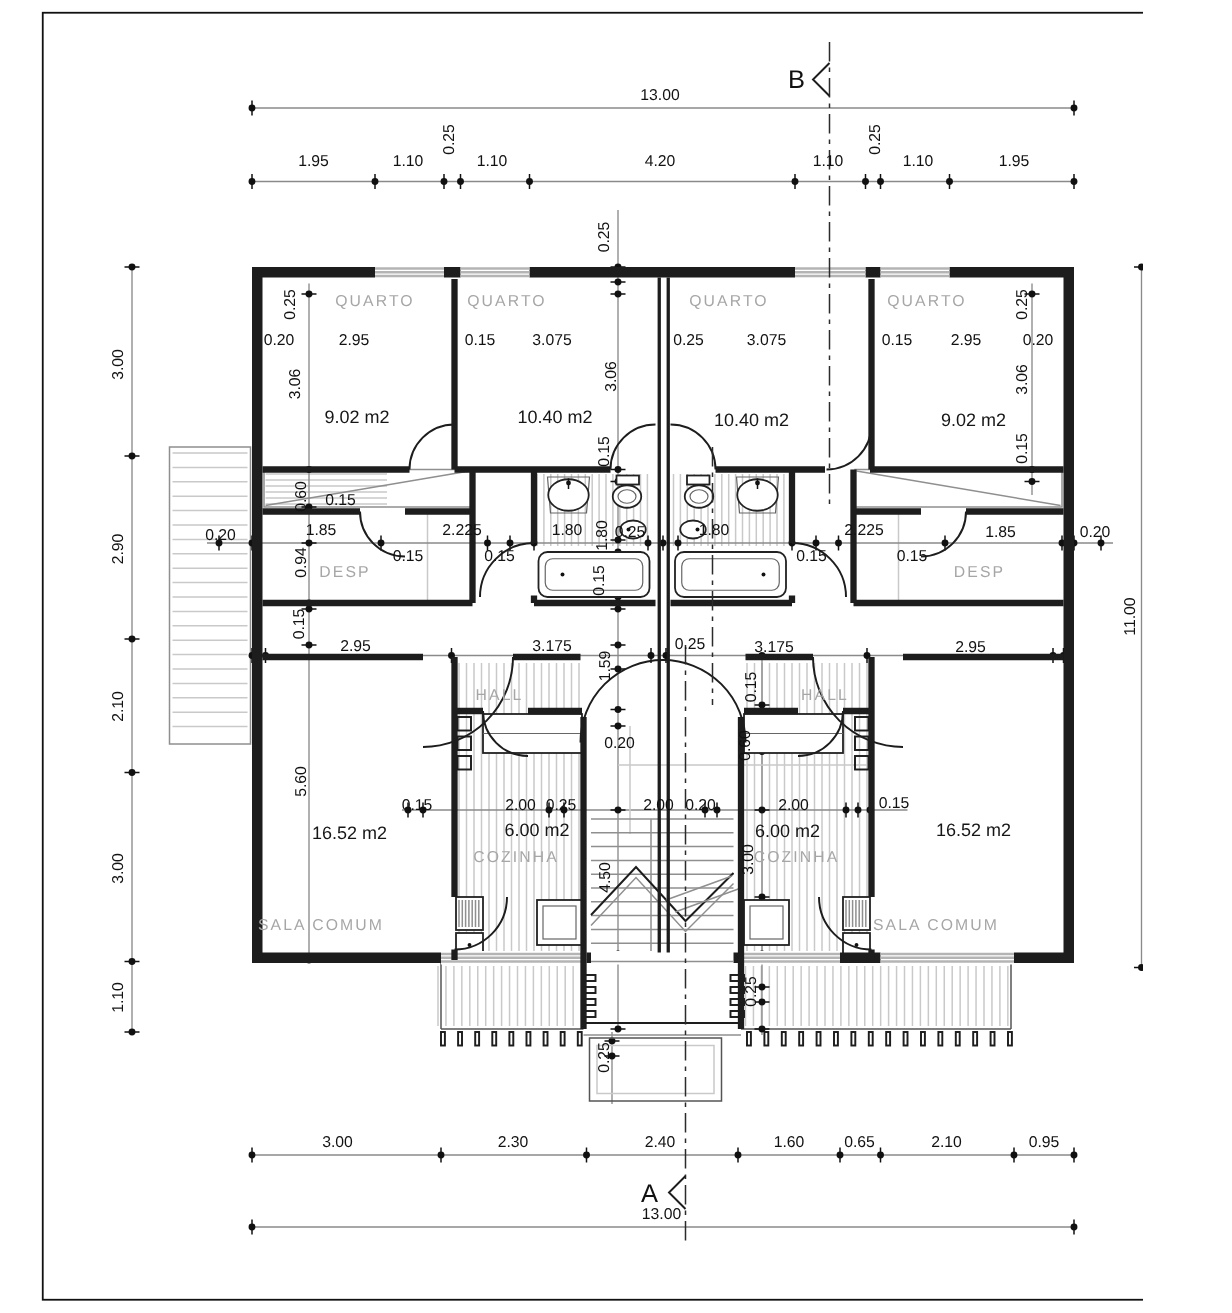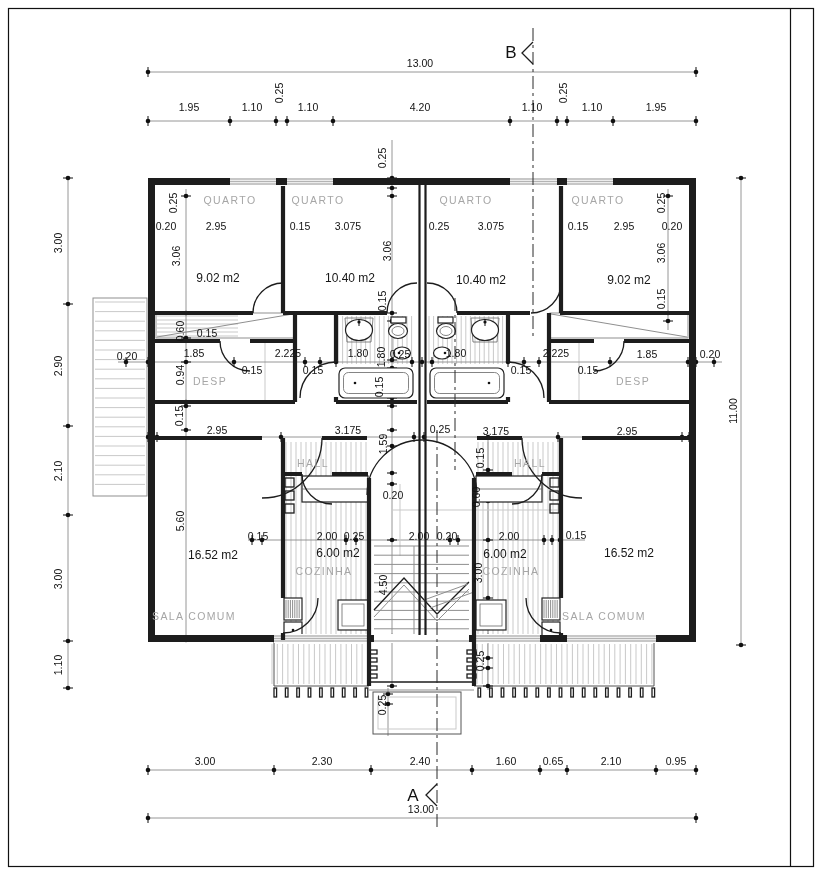--- a/index.html
+++ b/index.html
@@ -1,16 +1,16 @@
 <!DOCTYPE html>
 <html><head>
 <meta charset="utf-8">
 <style>
   html,body{margin:0;padding:0;background:#fff;}
-  #sheet{position:relative;width:821px;height:875px;background:#fff;overflow:hidden;}
+  #sheet{position:relative;width:742px;height:875px;background:#fff;overflow:hidden;padding-left:20px;}
   svg{display:block;font-family:"Liberation Sans", sans-serif;}
   text{dominant-baseline:middle;text-anchor:middle;}
   text.dim{font-size:10.5px;fill:#121212;}
   text.room{font-size:10.5px;fill:#a6a6a6;letter-spacing:1.4px;}
   text.area{font-size:12px;fill:#161616;}
   text.marker{font-size:17px;fill:#111;}
   .sw-wall{stroke:#1d1d1d;stroke-width:7;fill:none;}
   .sw-int{stroke:#1d1d1d;stroke-width:4.2;fill:none;}
   .sw-med{stroke:#1d1d1d;stroke-width:2.2;fill:none;}
   .sw-thin{stroke:#1d1d1d;stroke-width:1.3;fill:none;}

